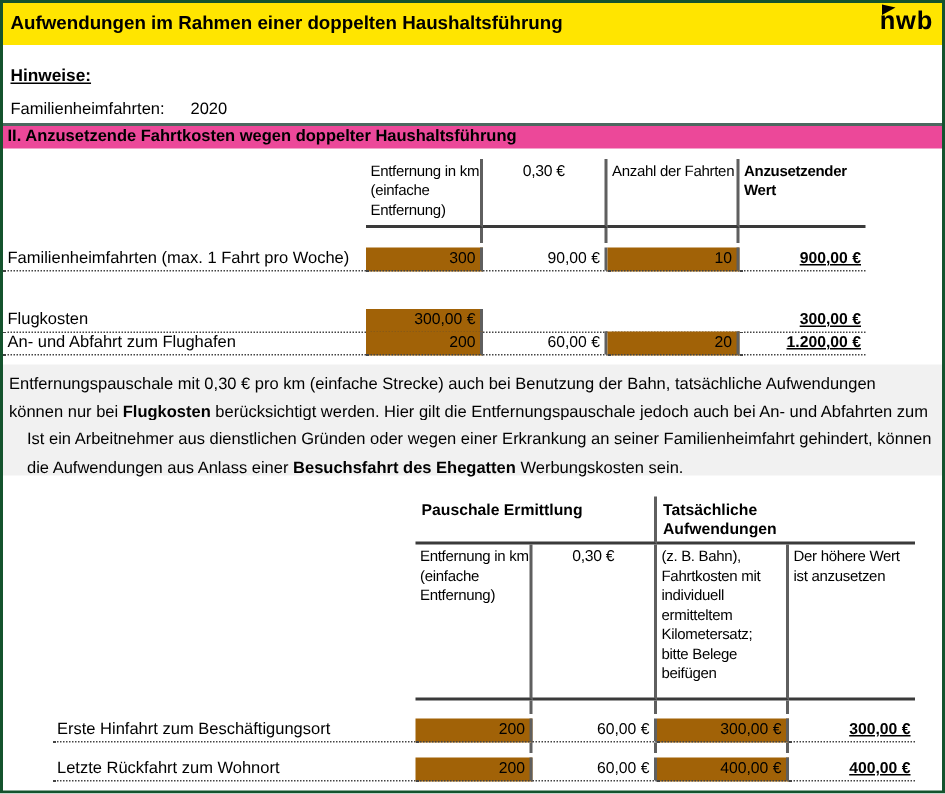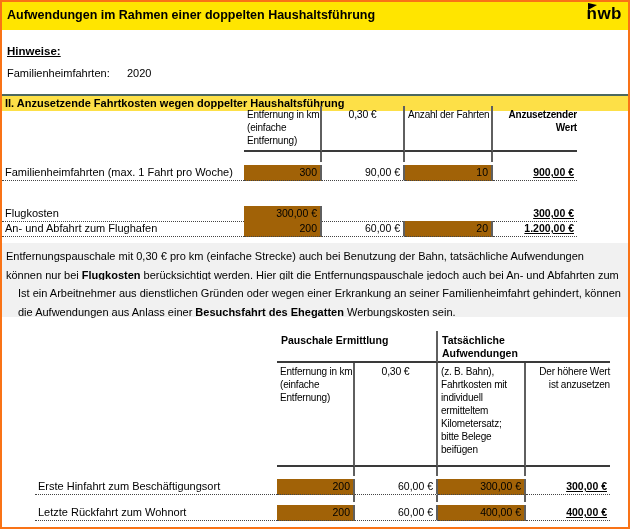--- a/index.html
+++ b/index.html
@@ -1,21 +1,21 @@
 <!DOCTYPE html>
 <html><head>
 <meta charset="utf-8">
 <style>
   * { margin:0; padding:0; box-sizing:border-box; }
   html,body { background:#fff; }
   body { font-family:"Liberation Sans", sans-serif; color:#000; }
 
   .window {
     position:relative; width:630px; height:529px;
-    border:2px solid #f97316; background:#fff; overflow:hidden;
+    border:2px solid #14532d; background:#fff; overflow:hidden;
   }
 
   
   .banner {
     position:absolute; left:0; top:0; right:0; height:28px;
     background:#FFE500;
   }
   .banner-title {
     position:absolute; left:5px; top:6px;
     font-size:12.5px; font-weight:bold;
@@ -35,35 +35,35 @@
 
   
   .hinweise {
     position:absolute; left:5px; top:43px;
     font-size:11.5px; font-weight:bold; text-decoration:underline;
   }
   .veranlagung { position:absolute; left:5px; top:65px; font-size:11px; }
   .veranlagung .vz-value { position:absolute; left:120px; top:0; white-space:nowrap; }
 
   .sectionbar {
-    position:absolute; left:0; right:0; top:92px; height:17px;
-    background:#fde047; border-top:2px solid #4c685f;
+    position:absolute; left:0; right:0; top:80px; height:17px;
+    background:#ec4899; border-top:2px solid #4c685f;
     font-size:11px; font-weight:bold; line-height:15px; padding-left:3px;
   }
 
   
   .tbl { position:absolute; left:0; width:577px; font-size:10.5px; }
   .t1 { top:104px; }
   .t2 { top:329px;padding-left:33px; }
   .trow { display:flex; width:577px; }
   .c0 { width:242px; padding-left:3px; white-space:nowrap; }
   .c1 { width:78px; }
   .c2 { width:83px; }
   .c3 { width:88px; }
-  .c4 { width:84px;text-align:right; }
+  .c4 { width:84px; }
   .cwide { width:161px; } 
   .vr { border-right:2px solid #5f5f5f; }
   .hsolid { border-bottom:2px solid #3a3a3a; }
   .hdot { border-bottom:1.5px dotted #444; }
 
   .hdr { align-items:stretch; }
   .hdr .cell { padding-top:2px; padding-left:3px; white-space:pre-line; line-height:13px; font-size:10px; letter-spacing:-0.2px; }
   .hdr .ctr { text-align:center; padding-left:0; font-size:10.5px; }
   .bold { font-weight:bold; }
 

